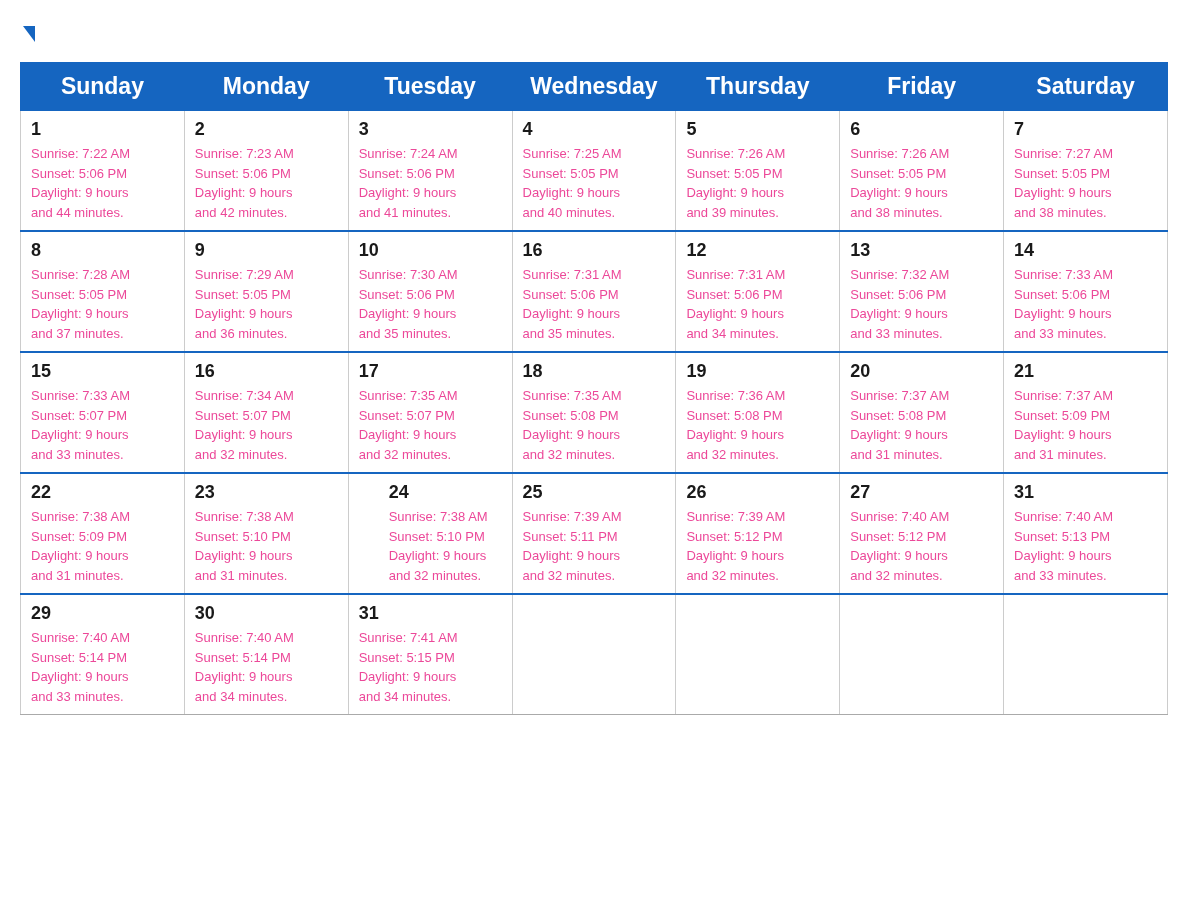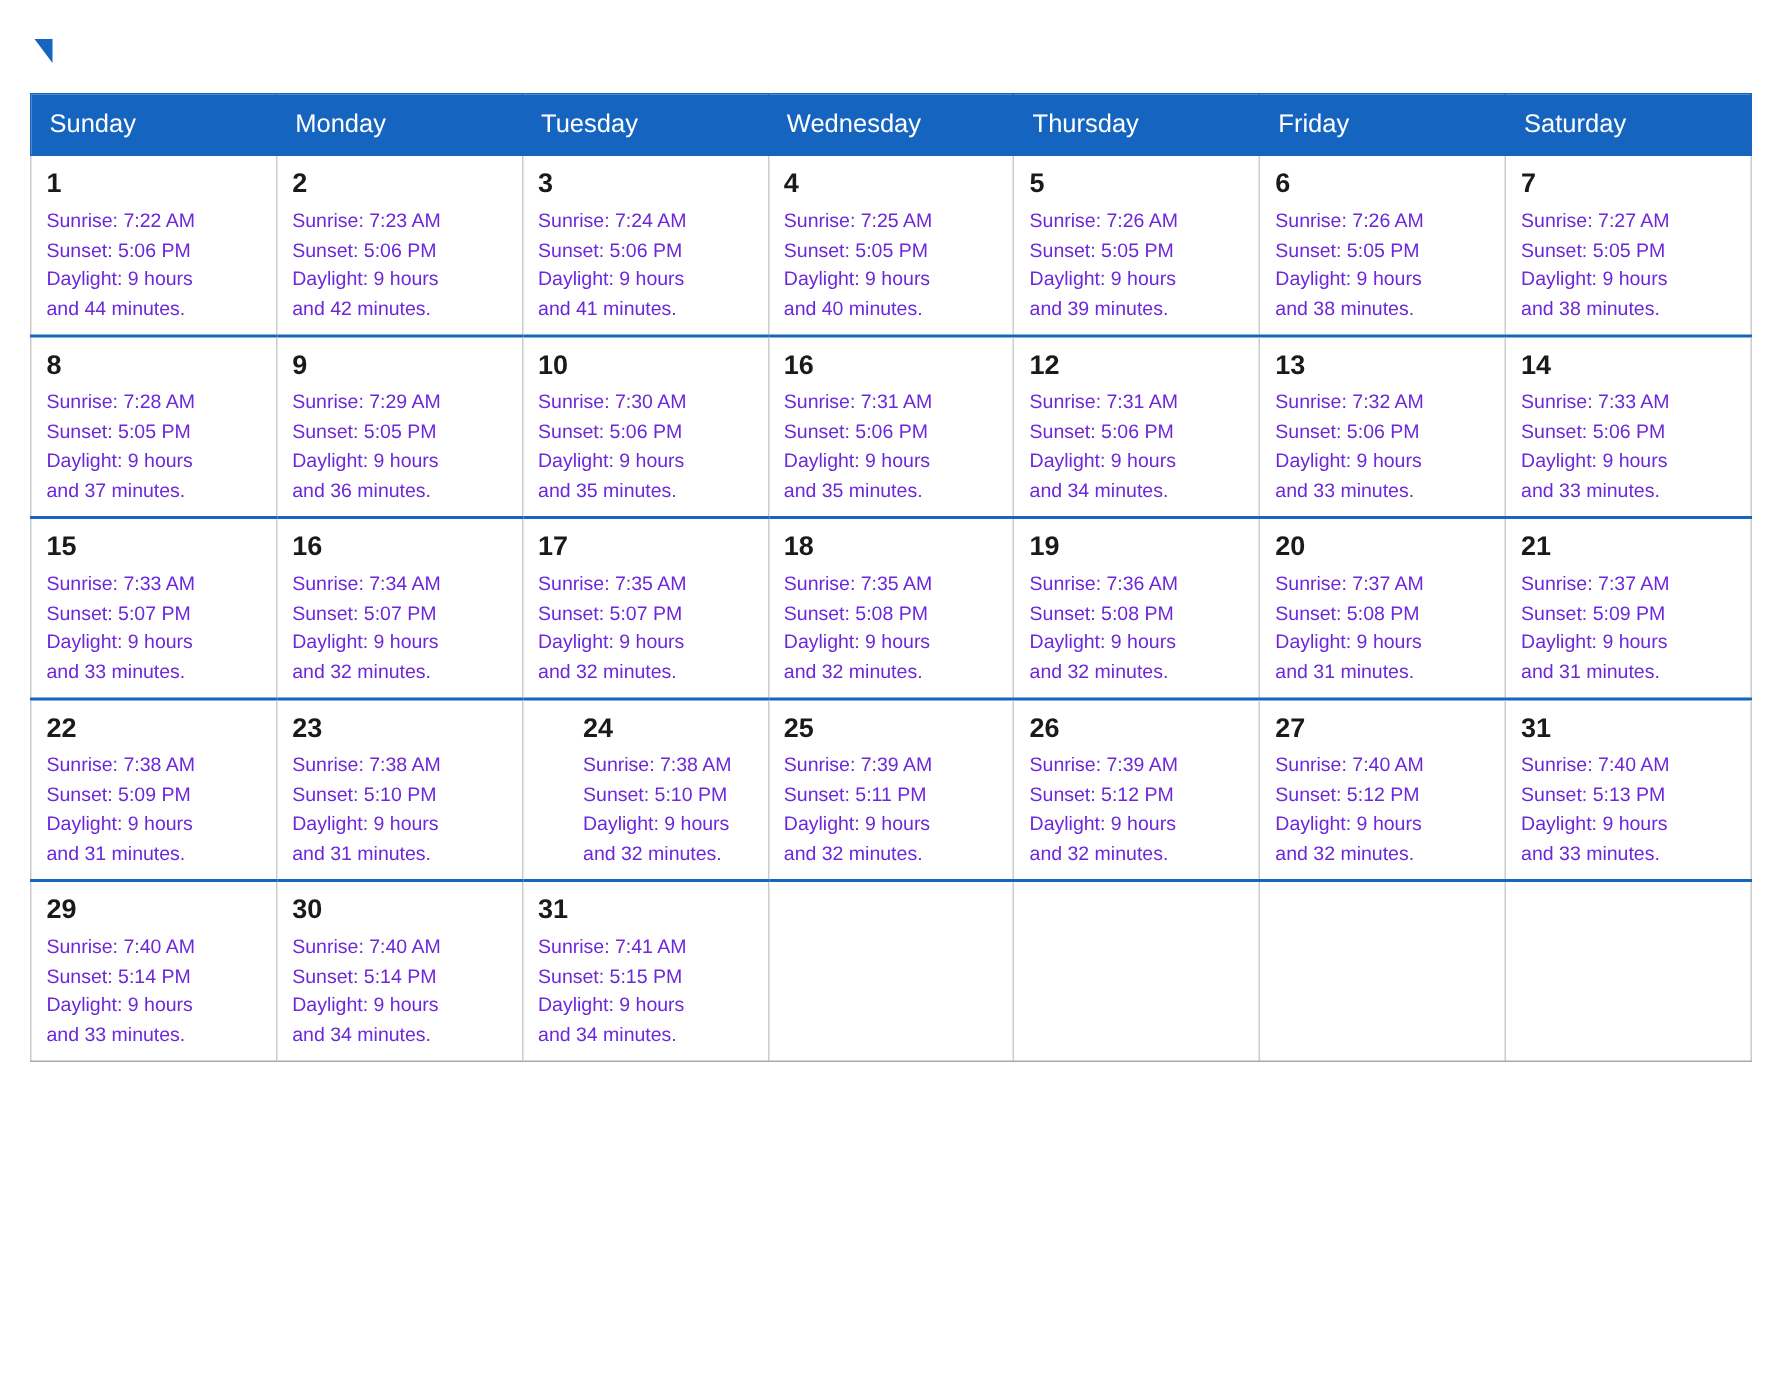--- a/index.html
+++ b/index.html
@@ -39,23 +39,23 @@
       margin-top: 4px;
     }
     .calendar {
       width: 100%;
       border-collapse: collapse;
     }
     .calendar th {
       background-color: #1565c0;
       color: #fff;
       padding: 10px 12px;
-      text-align: left;
-      font-size: 17px;
-      font-weight: normal;
+      text-align: center;
+      font-size: 23px;
+      font-weight: bold;
       border: 1px solid #1565c0;
     }
     .calendar td {
       vertical-align: top;
       padding: 8px 10px;
       border: 1px solid #ccc;
       width: calc(100% / 7);
       min-height: 90px;
     }
     .calendar tr td {
@@ -63,21 +63,21 @@
     }
     .day-num {
       font-size: 18px;
       font-weight: bold;
       color: #1a1a1a;
       display: block;
       margin-bottom: 4px;
     }
     .day-info {
       font-size: 13px;
-      color: #6d28d9;
+      color: #ec4899;
       line-height: 1.5;
     }
   </style>
 </head>
 <body>
 
 <div class="header">
   <div class="logo">
     <div class="logo-line1">
       <span style="font-size:32px; font-weight:bold; color:#1a1a1a;"></span>

